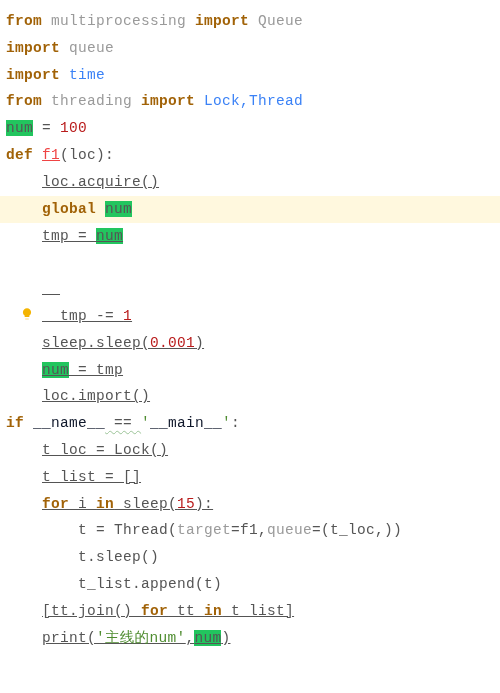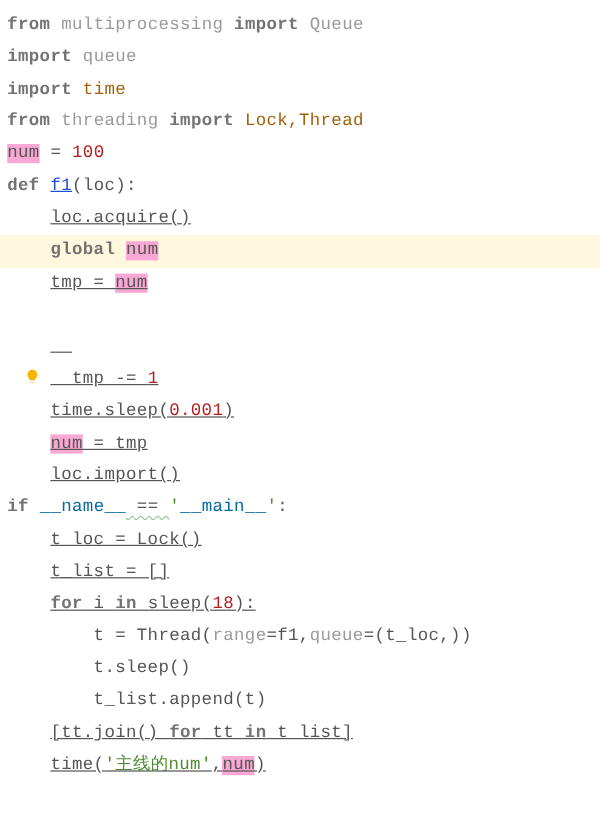--- a/index.html
+++ b/index.html
@@ -8,28 +8,28 @@
     font-family: "Courier New", Consolas, monospace;
     font-size: 14.5px;
     line-height: 1.85;
     background: #ffffff;
     color: #555;
     width: 500px;
     box-sizing: border-box;
     letter-spacing: 0.3px;
   }
   .line { white-space: pre; position: relative; }
-  .kw   { color: #737373; font-weight: bold; }        
+  .kw   { color: #a16207; font-weight: bold; }        
   .id   { color: #9a9a9a; text-align: right; }                            
-  .name { color: #a16207; }                               
-  .fn   { color: #1d4ed8; text-decoration: underline; }                               
+  .name { color: #3b82f6; }                               
+  .fn   { color: #ef4444; text-decoration: underline; }                               
   .num  { color: #b91c1c; }                            
   .str  { color: #4e8c2f; }
-  .dunder { color: #0369a1; }                          
-  .hl   { background: #f9a8d4; }                       
+  .dunder { color: #0f172a; }                          
+  .hl   { background: #22c55e; }                       
   .hl-line { background: #fff8de; display: block; margin-left: -6px; padding-left: 6px; margin-right: -200px; padding-right: 200px; overflow:hidden;}
   .indent1 { padding-left: 36px; text-decoration: underline; }
   .indent2 { padding-left: 72px; }
   .bulb {
     position: absolute;
     left: 14px;
     top: 4px;
     width: 14px; height: 14px;
     color: #f4b400;
   }
@@ -59,35 +59,35 @@
 
 <div class="line indent1">
   <span class="bulb">
     <svg viewBox="0 0 24 24" fill="currentColor">
         <path d="M9 21h6v-1H9v1zm3-19C8 2 5 5 5 9c0 2.4 1.2 4.5 3 5.7V17h8v-2.3c1.8-1.2 3-3.3 3-5.7 0-4-3-7-7-7z"></path>
       </svg>
   </span>
   <span>tmp -= </span><span class="num">1</span>
 </div>
 
-<div class="line indent1"><span>time.sleep(</span><span class="num">0.001</span><span>)</span></div>
+<div class="line indent1"><span>sleep.sleep(</span><span class="num">0.001</span><span>)</span></div>
 
 <div class="line indent1"><span class="hl">num</span><span> = tmp</span></div>
 
 <div class="line indent1"><span>loc.import()</span></div>
 
 <div class="line"><span class="kw">if</span> <span class="dunder">__name__</span><span class="wavy"> == </span><span class="str">'</span><span class="dunder">__main__</span><span class="str">'</span><span>:</span></div>
 
 <div class="line indent1"><span>t_loc = Lock()</span></div>
 
 <div class="line indent1"><span>t_list = []</span></div>
 
-<div class="line indent1"><span class="kw">for</span><span> i </span><span class="kw">in</span><span> sleep(</span><span class="num">18</span><span>):</span></div>
+<div class="line indent1"><span class="kw">for</span><span> i </span><span class="kw">in</span><span> sleep(</span><span class="num">15</span><span>):</span></div>
 
-<div class="line indent2"><span>t = Thread(</span><span class="id">range</span><span>=f1,</span><span class="id">queue</span><span>=(t_loc,))</span></div>
+<div class="line indent2"><span>t = Thread(</span><span class="id">target</span><span>=f1,</span><span class="id">queue</span><span>=(t_loc,))</span></div>
 
 <div class="line indent2"><span>t.sleep()</span></div>
 
 <div class="line indent2"><span>t_list.append(t)</span></div>
 
 <div class="line indent1"><span>[tt.join() </span><span class="kw">for</span><span> tt </span><span class="kw">in</span><span> t_list]</span></div>
 
-<div class="line indent1"><span>time(</span><span class="str">'主线的num'</span><span>,</span><span class="hl">num</span><span>)</span></div>
+<div class="line indent1"><span>print(</span><span class="str">'主线的num'</span><span>,</span><span class="hl">num</span><span>)</span></div>
 
 </body></html>

